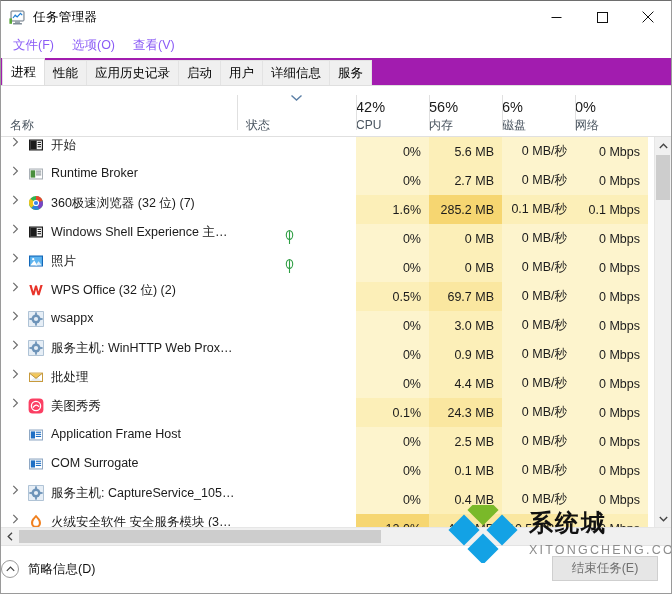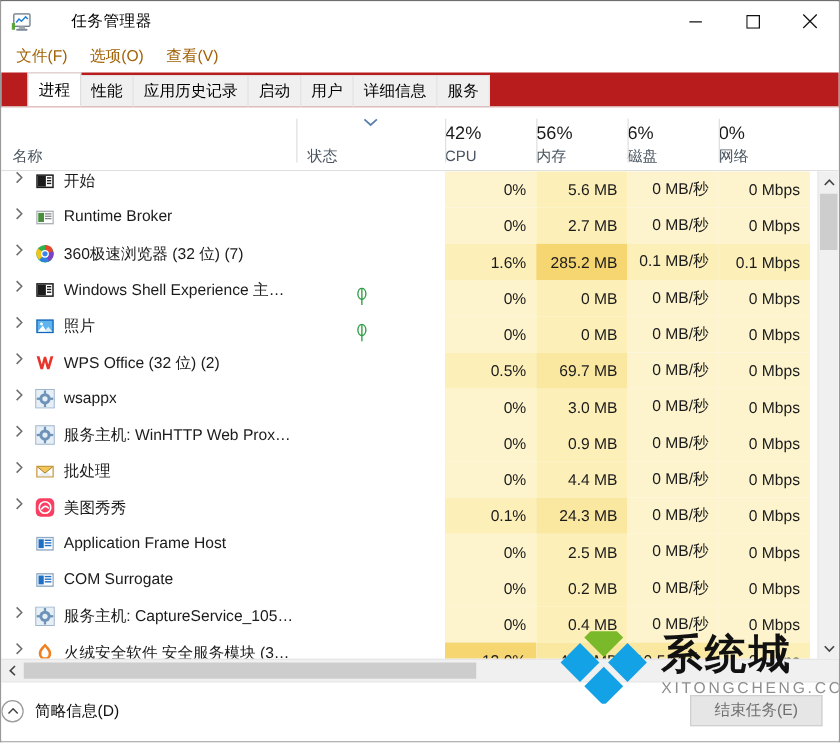--- a/index.html
+++ b/index.html
@@ -23,40 +23,40 @@
     position: relative;
     height: 33px;
     background: #ffffff;
     display: flex; align-items: center;
   }
   .tb-icon {
     width: 17px; height: 16px; margin-left: 8px; margin-right: 7px;
     position: relative; flex: 0 0 auto;
   }
   .tb-title {
-    font-size: 12.5px; color: #000000; letter-spacing: .4px; margin-left: 24px;
+    font-size: 12.5px; color: #000000; letter-spacing: .4px;
   }
   .wincontrols { position: absolute; right: 0; top: 0; height: 32px; display: flex; }
   .wc { width: 46px; height: 32px; display: flex; align-items: center; justify-content: center; }
   .wc svg { display: block; }
 
   
   .menubar {
     height: 24px; display: flex; align-items: center;
     padding-left: 7px; background: #ffffff;
   }
   .menuitem {
-    font-size: 12.5px; color: #a16207; padding: 2px 9px 3px 5px;
+    font-size: 12.5px; color: #8b5cf6; padding: 2px 9px 3px 5px;
     margin-right: 4px; white-space: nowrap;
   }
 
   
   .tabstrip {
     height: 28px; display: flex; align-items: flex-end;
-    padding-left: 21px; background: #b91c1c;
+    padding-left: 1px; background: #a21caf;
     border-bottom: 1px solid #dfdfdf;
   }
   .tab {
     font-size: 12.5px; color: #000; height: 25px;
     display: flex; align-items: center; padding: 0 8px;
     border: 1px solid transparent; border-bottom: none;
     background: #f0f0f0; border-color: #e3e3e3;
     margin-right: -1px; white-space: nowrap;
   }
   .tab.active {
@@ -186,21 +186,21 @@
 
   
   .watermark {
     position: absolute; right: 0px; bottom: 24px;
     width: 232px; height: 66px; pointer-events: none;
     overflow: hidden;
   }
   .wm-logo { position: absolute; left: 8px; top: 2px; width: 76px; height: 58px; }
   .wm-text {
     position: absolute; left: 90px; top: 0px;
-    font-size: 33px; font-weight: bold; color: #111;
+    font-size: 24px; font-weight: bold; color: #111;
     letter-spacing: 2px; line-height: 40px;
     font-family: "DejaVu Sans", sans-serif;
   }
   .wm-sub {
     position: absolute; left: 90px; top: 40px;
     font-size: 12.5px; color: #8d8d8d; letter-spacing: 2.2px;
     font-family: "Liberation Sans", sans-serif;
   }
 </style>
 </head>
@@ -564,21 +564,21 @@
                 <rect x="2" y="3.6" width="12" height="8.8" fill="#ffffff"></rect>
                 <rect x="2.8" y="4.4" width="4.2" height="7.1" fill="#1f6fc4"></rect>
                 <rect x="7.8" y="4.7" width="5.3" height="1.1" fill="#1f6fc4"></rect>
                 <rect x="7.8" y="6.8" width="5.3" height="1.1" fill="#1f6fc4"></rect>
                 <rect x="7.8" y="8.9" width="5.3" height="1.1" fill="#1f6fc4"></rect>
               </svg></span>
             <span class="pname">COM Surrogate</span>
           </div>
           <div class="c-status"></div>
           <div class="c-num h0">0%</div>
-          <div class="c-num h1">0.2 MB</div>
+          <div class="c-num h1">0.1 MB</div>
           <div class="c-num h0">0 MB/秒</div>
           <div class="c-num h0">0 Mbps</div>
         </div>
         <div class="row">
           <div class="c-name">
             <span class="arrow">
               <svg width="7" height="10" viewBox="0 0 7 10">
                 <polyline points="1.3,0.9 5.4,5 1.3,9.1" fill="none" stroke="#6d6d6d" stroke-width="1.2"></polyline>
               </svg>
             </span>

